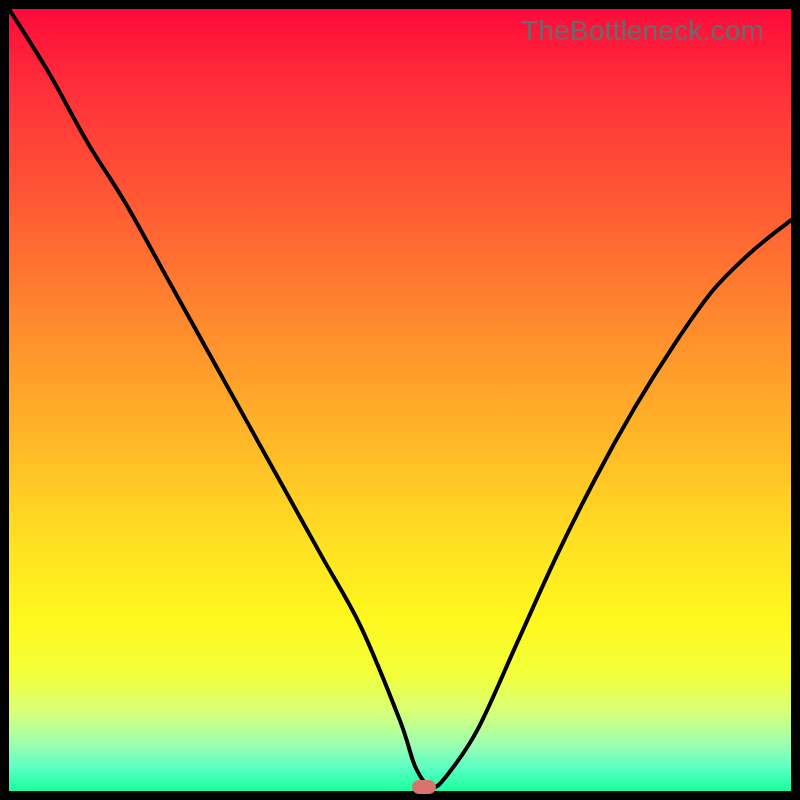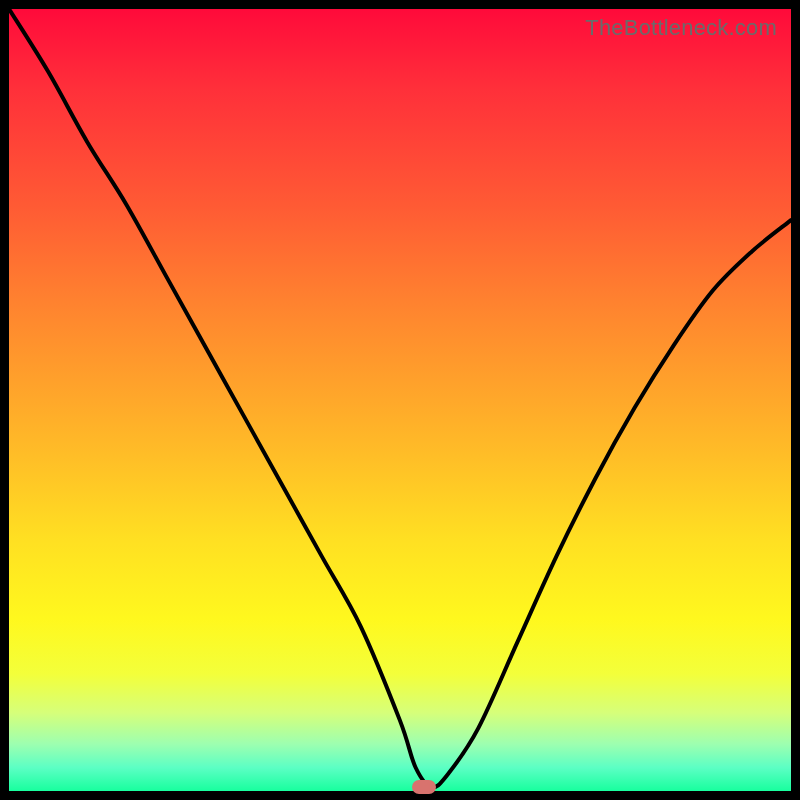--- a/index.html
+++ b/index.html
@@ -35,23 +35,23 @@
       #f3ff3a 85%,
       #d6ff7a 90%,
       #9dffb0 94%,
       #5cffc4 97%,
       #18ff9e 100%
     );
   }
   .watermark {
     position: absolute;
     top: 6px;
-    right: 14px;
+    right: 27px;
     color: #6b6b6b;
-    font-size: 22px;
+    font-size: 28px;
     letter-spacing: 0.2px;
     user-select: none;
   }
   svg.curve {
     position: absolute;
     left: 0;
     top: 0;
     width: 782px;
     height: 782px;
   }

